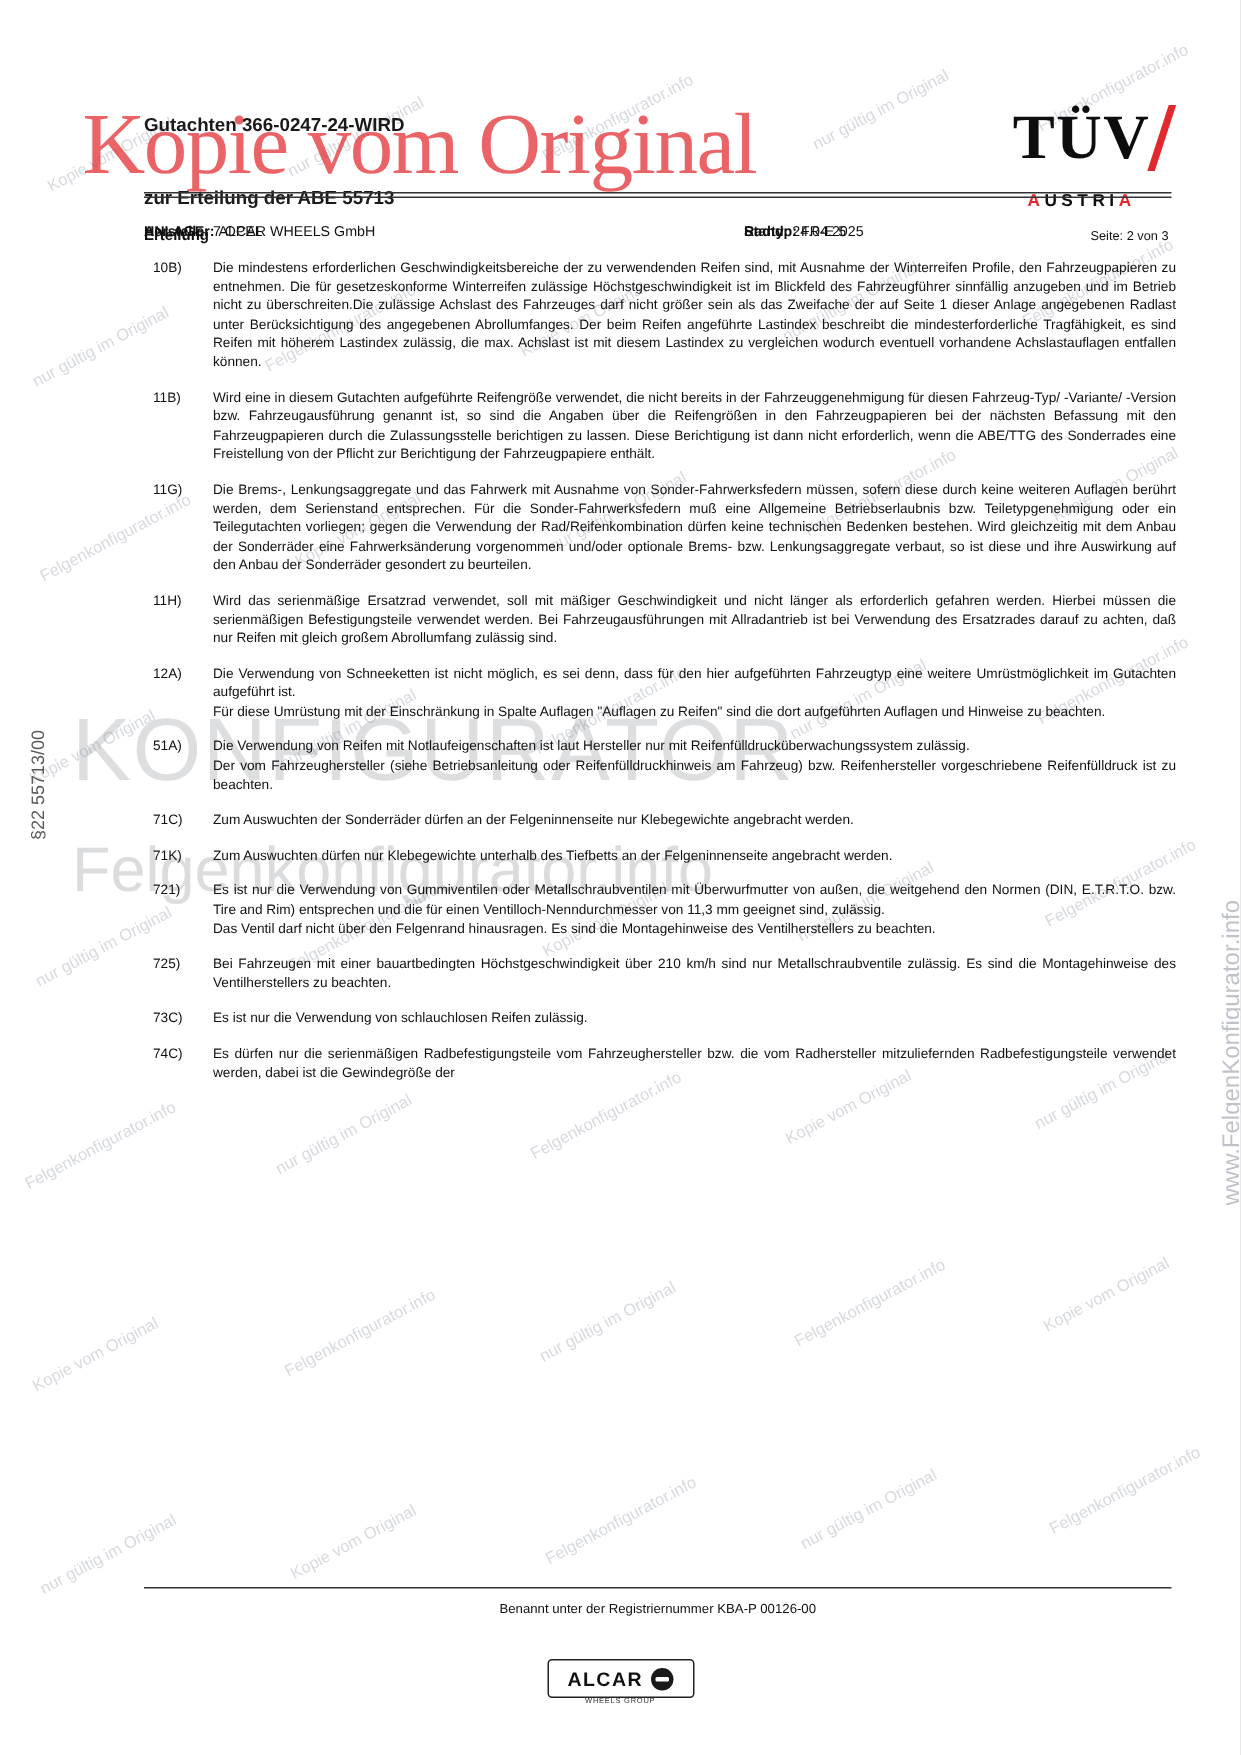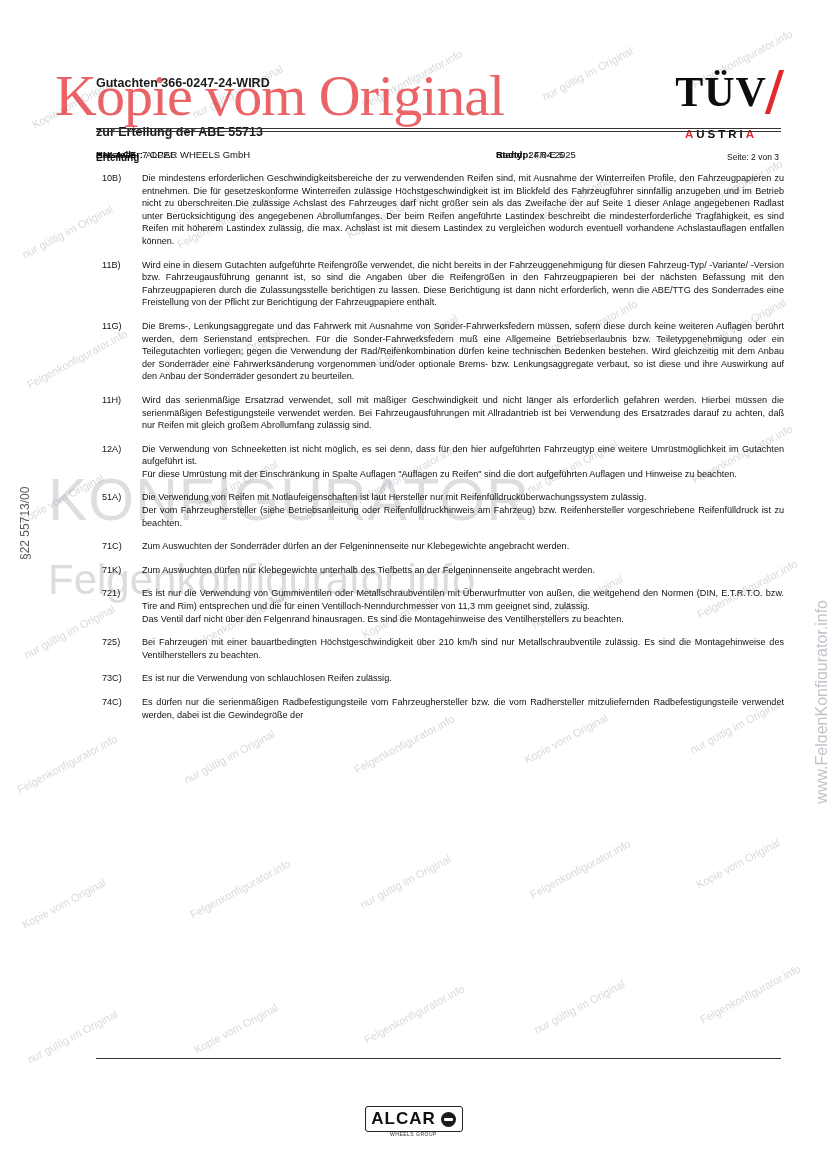--- a/index.html
+++ b/index.html
@@ -243,21 +243,21 @@
     width: 96px;
     height: 24px;
     border: 1px solid #222;
     border-radius: 3px;
     background: #fff;
     display: flex;
     align-items: center;
     justify-content: center;
   }
   .alcar-text {
-    font-size: 17px;
+    font-size: 13px;
     font-weight: bold;
     letter-spacing: 1px;
     color: #111;
   }
   .alcar-dot {
     width: 15px;
     height: 15px;
     border-radius: 50%;
     background: #1a1a1a;
     margin-left: 5px;
@@ -446,20 +446,21 @@
     </div>
 
     <div class="item">
       <span class="code">74C)</span>
       <p>Es dürfen nur die serienmäßigen Radbefestigungsteile vom Fahrzeughersteller bzw. die vom Radhersteller mitzuliefernden Radbefestigungsteile verwendet werden, dabei ist die Gewindegröße der</p>
     </div>
   </div>
 
   <div class="footer-rule"></div>
   <div class="footer">
+    <div>Benannt unter der Registriernummer KBA-P 00126-00</div>
   </div>
   <div class="alcar-logo">
     <span class="alcar-text">ALCAR</span>
     <span class="alcar-dot"></span>
   </div>
   <div class="alcar-cap">WHEELS GROUP</div>
 
 </div>
 
 </body></html>

